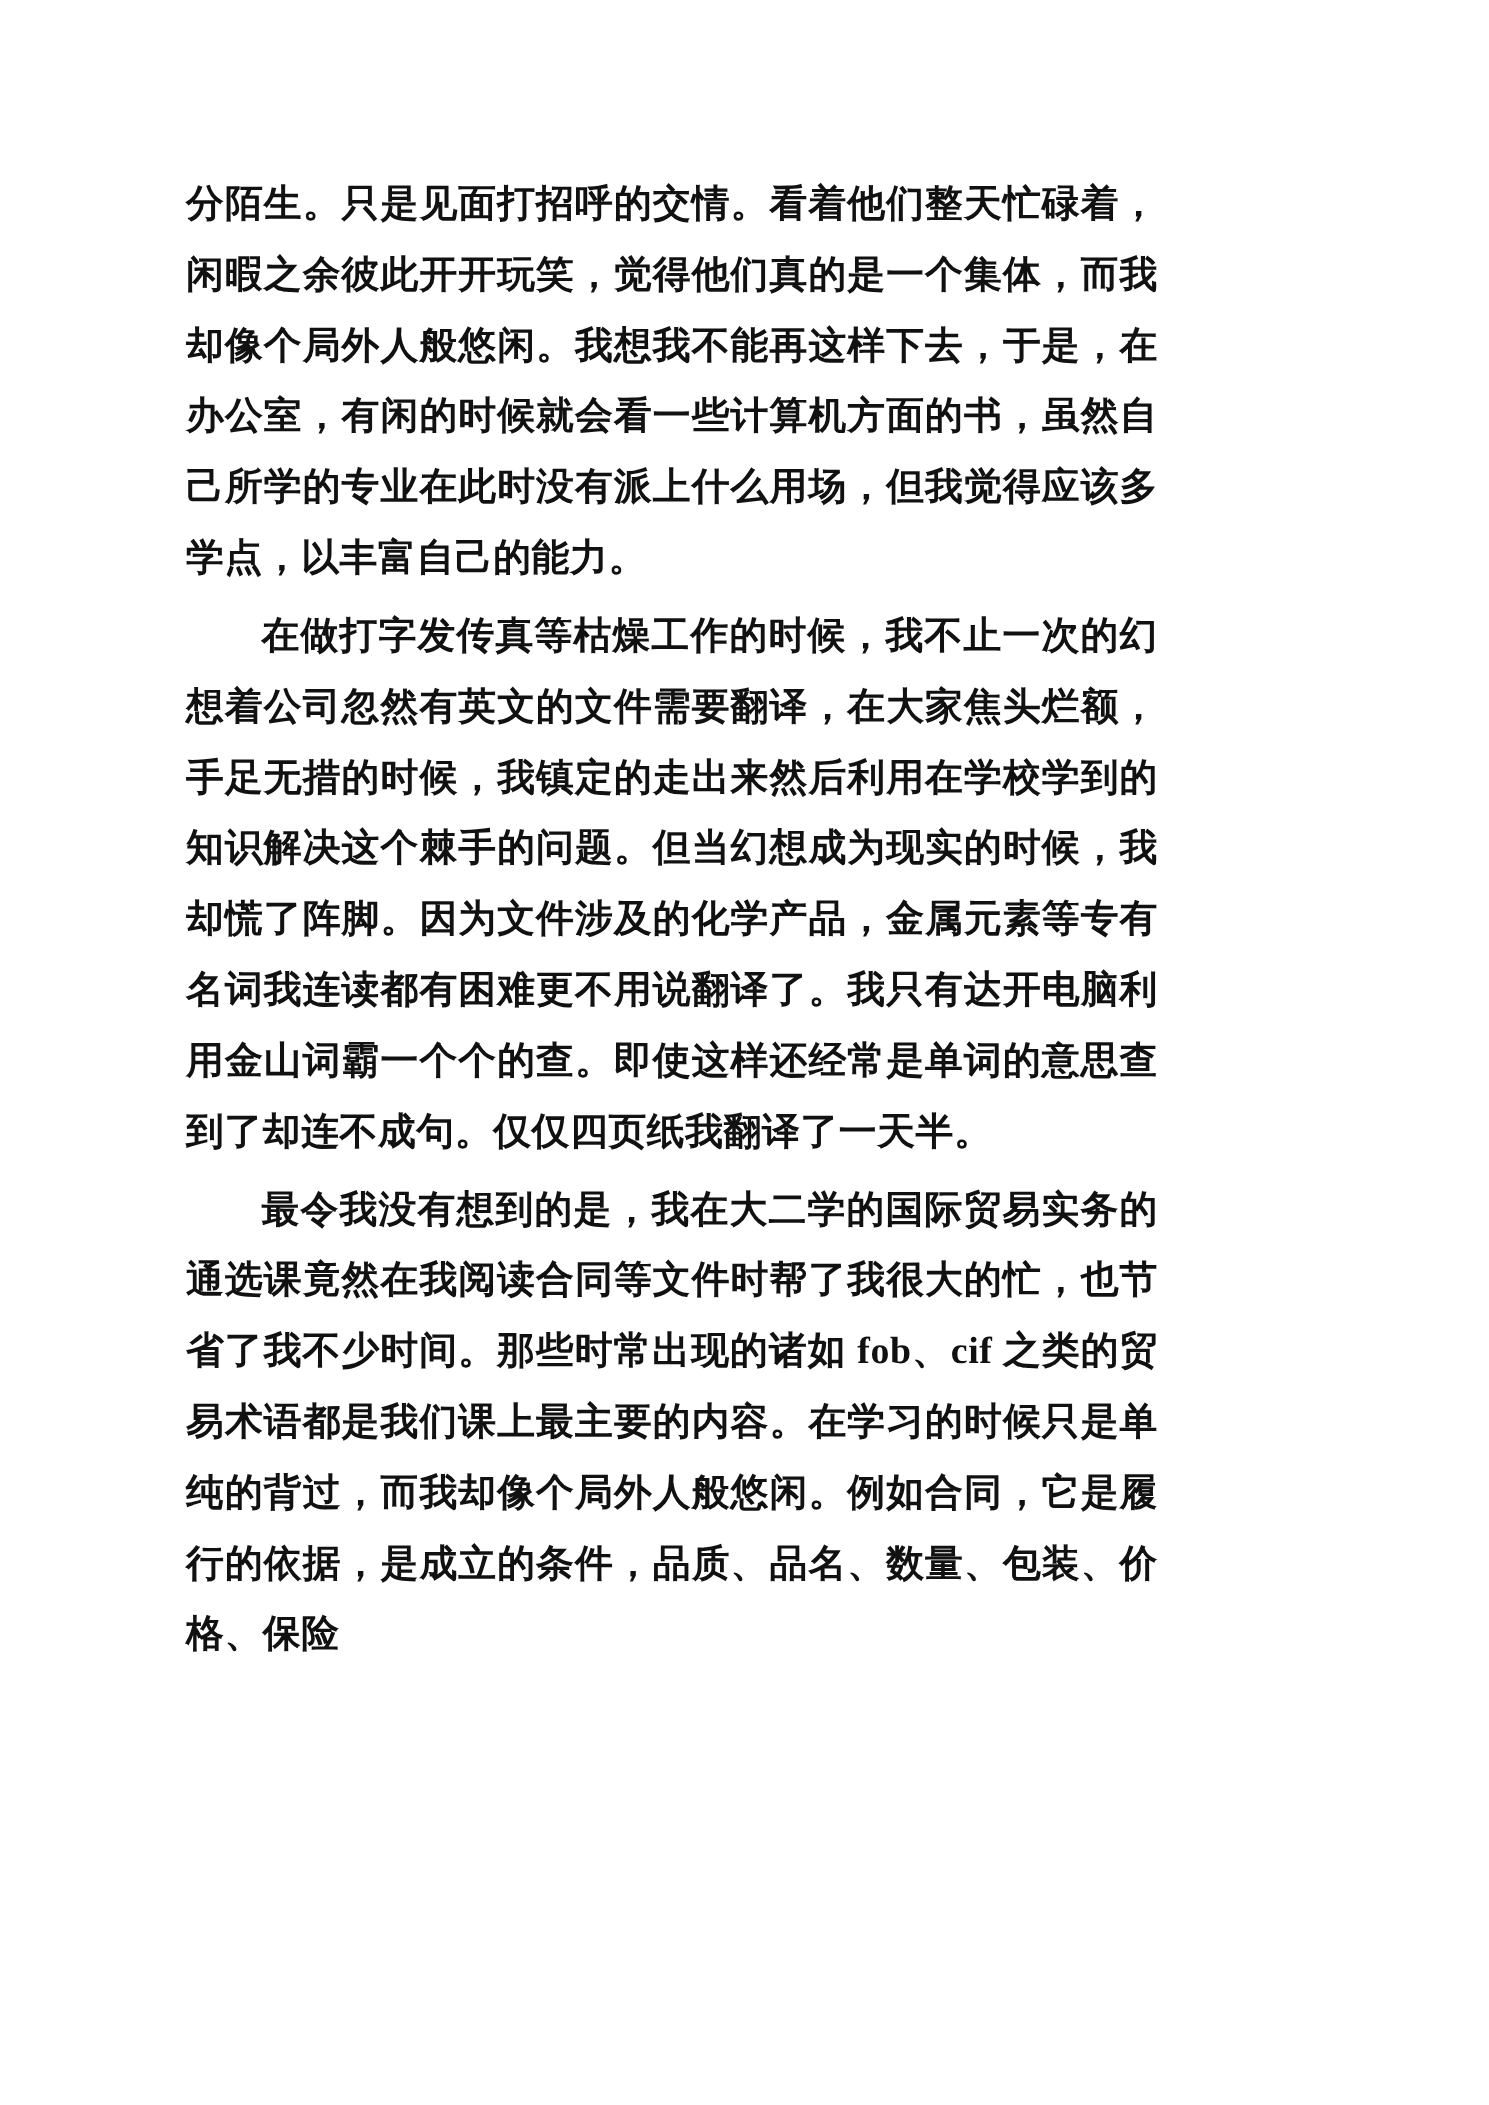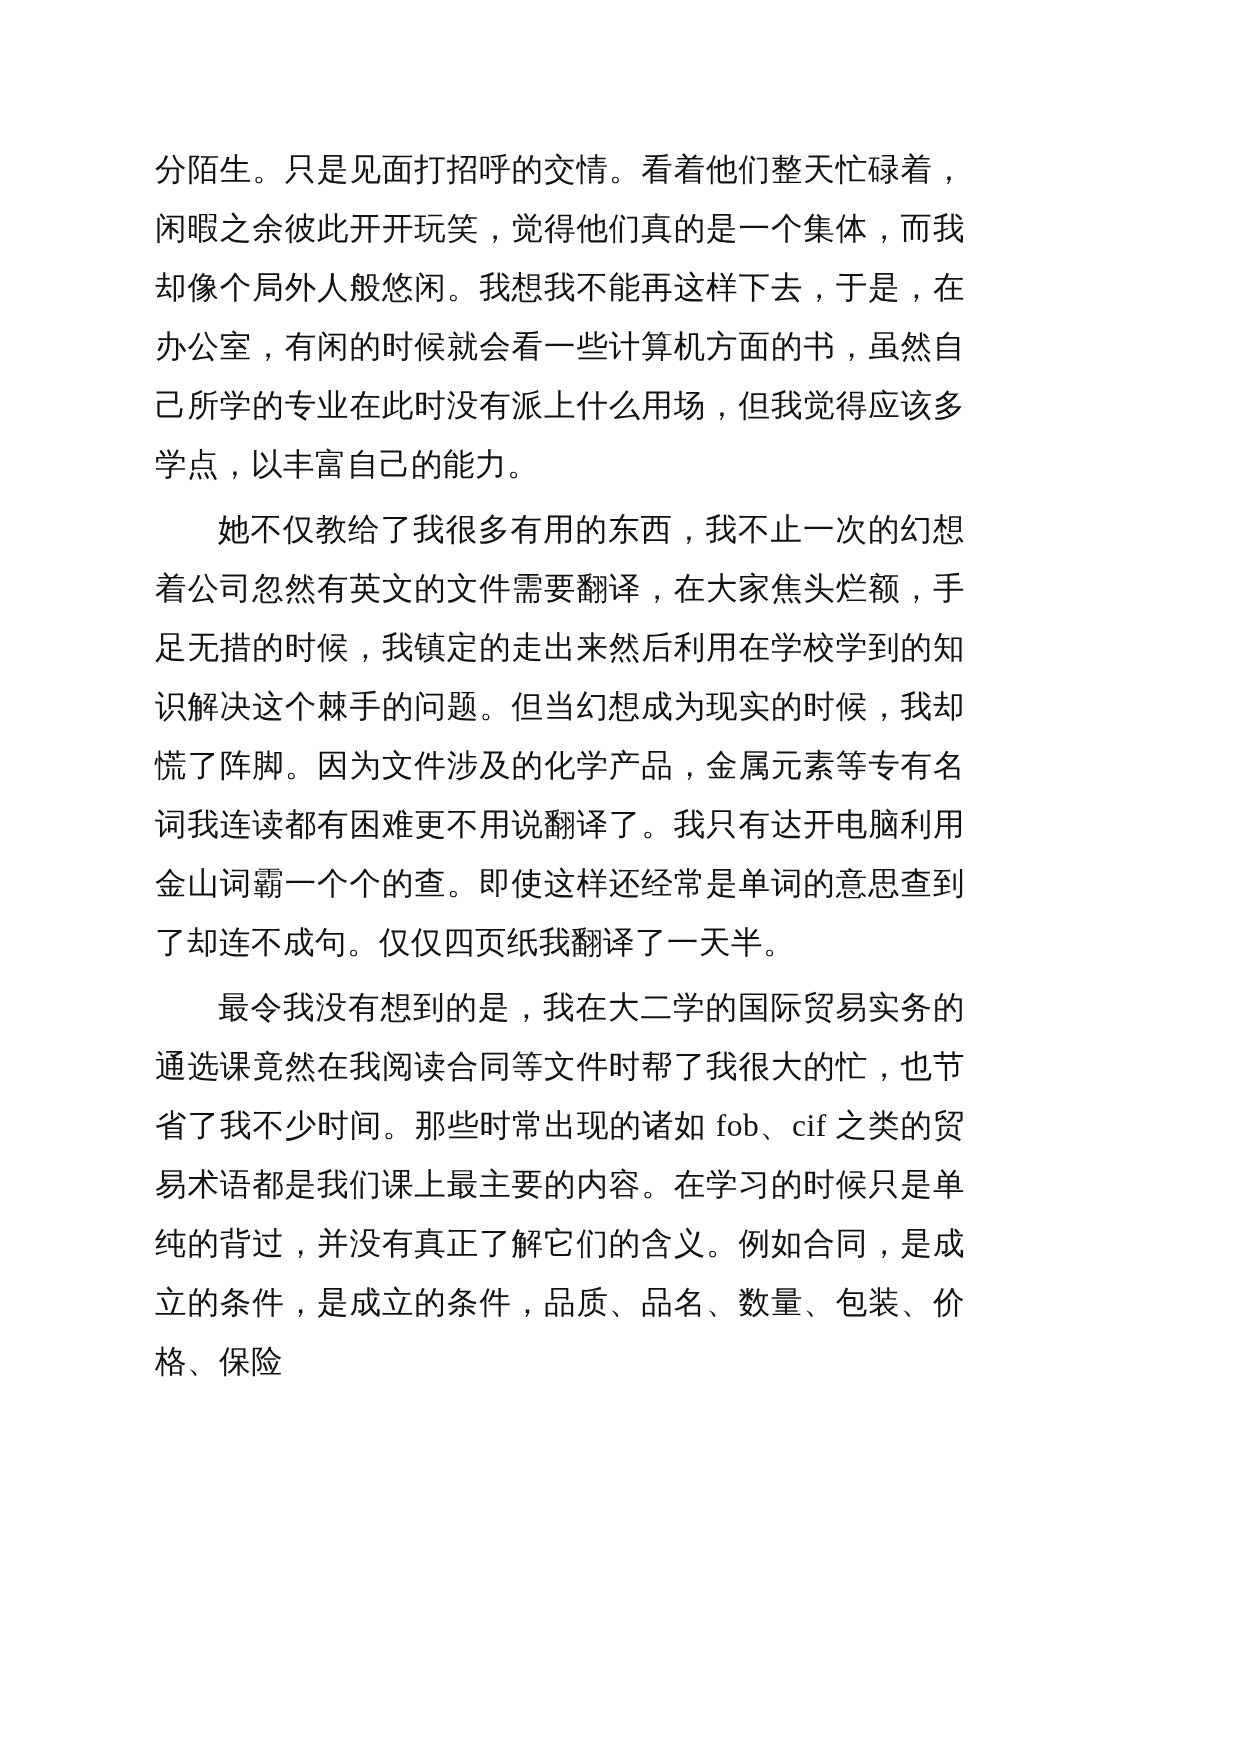--- a/index.html
+++ b/index.html
@@ -16,20 +16,21 @@
   .page {
     position: relative;
     width: 1241px;
     height: 1754px;
     background: #ffffff;
     box-sizing: border-box;
     padding: 140px 120px 90px 155px;
   }
   .doc-body {
     width: 810px;
+    font-weight: bold;
   }
   .para {
     margin: 0 0 6px 0;
     font-size: 31.5px;
     line-height: 59px;
     text-align: justify;
     text-justify: inter-ideograph;
     letter-spacing: 0.5px;
     color: #111111;
     font-family: "Liberation Serif", serif;
@@ -40,16 +41,16 @@
   .para.first {
     text-indent: 0;
   }
 </style>
 </head>
 <body>
 
 <div class="page">
   <div class="doc-body">
     <p class="para first">分陌生。只是见面打招呼的交情。看着他们整天忙碌着，闲暇之余彼此开开玩笑，觉得他们真的是一个集体，而我却像个局外人般悠闲。我想我不能再这样下去，于是，在办公室，有闲的时候就会看一些计算机方面的书，虽然自己所学的专业在此时没有派上什么用场，但我觉得应该多学点，以丰富自己的能力。</p>
-    <p class="para indent">她不仅教给了我很多有用的东西，我不止一次的幻想着公司忽然有英文的文件需要翻译，在大家焦头烂额，手足无措的时候，我镇定的走出来然后利用在学校学到的知识解决这个棘手的问题。但当幻想成为现实的时候，我却慌了阵脚。因为文件涉及的化学产品，金属元素等专有名词我连读都有困难更不用说翻译了。我只有达开电脑利用金山词霸一个个的查。即使这样还经常是单词的意思查到了却连不成句。仅仅四页纸我翻译了一天半。</p>
-    <p class="para indent">最令我没有想到的是，我在大二学的国际贸易实务的通选课竟然在我阅读合同等文件时帮了我很大的忙，也节省了我不少时间。那些时常出现的诸如 fob、cif 之类的贸易术语都是我们课上最主要的内容。在学习的时候只是单纯的背过，并没有真正了解它们的含义。例如合同，是成立的条件，是成立的条件，品质、品名、数量、包装、价格、保险</p>
+    <p class="para indent">在做打字发传真等枯燥工作的时候，我不止一次的幻想着公司忽然有英文的文件需要翻译，在大家焦头烂额，手足无措的时候，我镇定的走出来然后利用在学校学到的知识解决这个棘手的问题。但当幻想成为现实的时候，我却慌了阵脚。因为文件涉及的化学产品，金属元素等专有名词我连读都有困难更不用说翻译了。我只有达开电脑利用金山词霸一个个的查。即使这样还经常是单词的意思查到了却连不成句。仅仅四页纸我翻译了一天半。</p>
+    <p class="para indent">最令我没有想到的是，我在大二学的国际贸易实务的通选课竟然在我阅读合同等文件时帮了我很大的忙，也节省了我不少时间。那些时常出现的诸如 fob、cif 之类的贸易术语都是我们课上最主要的内容。在学习的时候只是单纯的背过，而我却像个局外人般悠闲。例如合同，它是履行的依据，是成立的条件，品质、品名、数量、包装、价格、保险</p>
   </div>
 </div>
 
 </body></html>

